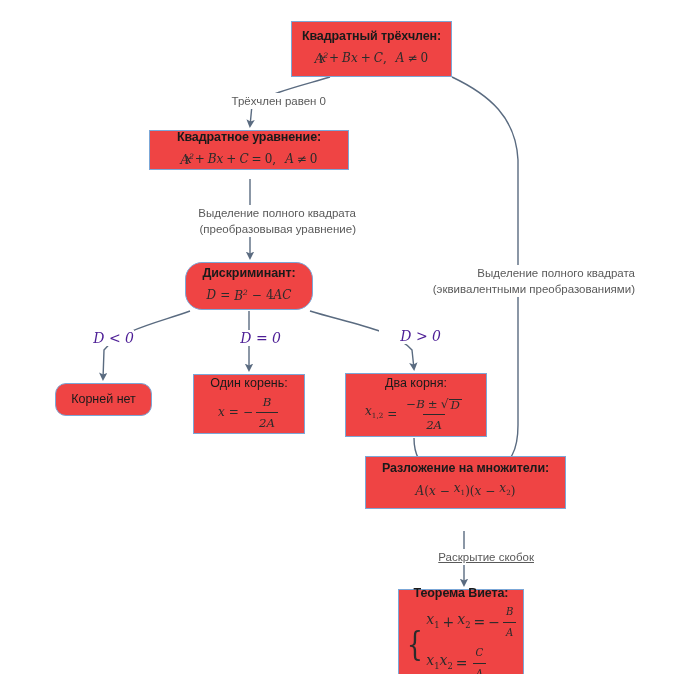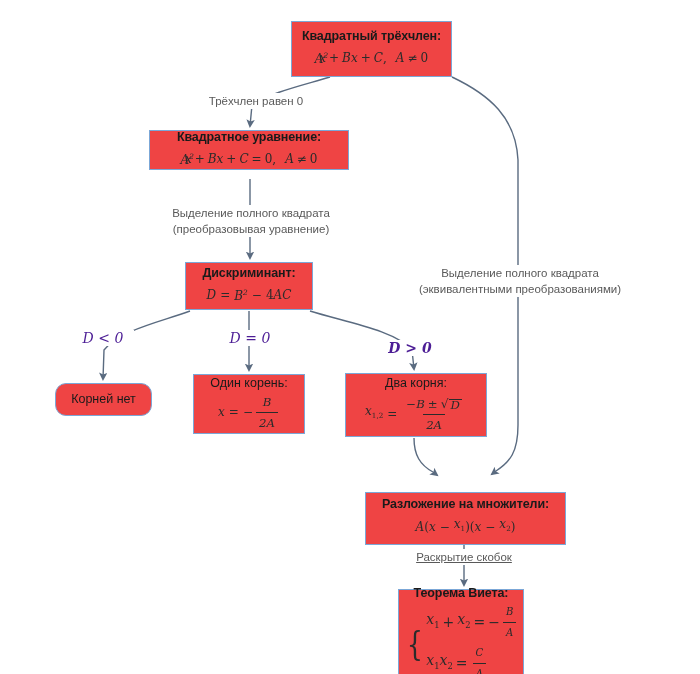--- a/index.html
+++ b/index.html
@@ -70,21 +70,21 @@
   }
   .sys .rows{display:flex;flex-direction:column;align-items:flex-start;}
   .sys .rows>div{font-size:14px;line-height:20px;display:flex;align-items:center;}
 
   .edge-label{
     position:absolute;
     color:#595959;
     font-size:11.5px;
     line-height:16px;
     white-space:nowrap;
-    text-align:center;
+    text-align:right;
     background:#ffffff;
   }
   .edge-label.math-lbl{
     font-family:"DejaVu Serif", serif;
     font-style:italic;
     font-size:14px;
     color:#4c1d95;
   }
 </style>
 </head>
@@ -145,21 +145,21 @@
         <span class="up" style="margin:0 3px">=</span>
         <span class="up">0</span>
         <span class="up">,</span>
         <span style="width:9px"></span>
         <span>A</span>
         <span class="up" style="margin:0 3px">≠</span>
         <span class="up">0</span>
     </div>
   </div>
 
-  <div class="node" style="left:185px;top:262px;width:128px;height:48px;">
+  <div class="node" style="left:185px;top:262px;width:128px;height:48px;border-radius:17px;">
     <div class="title">Дискриминант:</div>
     <div class="math mline">
       <span>D</span>
         <span class="up" style="margin:0 4px">=</span>
         <span>B<sup class="sq">2</sup></span>
         <span class="up" style="margin:0 4px">−</span>
         <span class="up">4</span>
         <span>AC</span>
     </div>
   </div>
@@ -191,21 +191,21 @@
           <span class="up">−</span><span>B</span><span class="up" style="margin:0 3px">±</span><span class="rad">
               <span class="sign">√</span>
               <span class="body">D</span>
             </span>
         </span>
         <span class="den">2A</span>
       </span>
     </div>
   </div>
 
-  <div class="node" style="left:365px;top:492px;width:201px;height:53px;">
+  <div class="node" style="left:365px;top:456px;width:201px;height:53px;">
     <div class="title">Разложение на множители:</div>
     <div class="math mline">
       <span>A</span>
         <span class="up">(</span>
         <span>x</span>
         <span class="up" style="margin:0 4px">−</span>
         <span>x<sub class="sb">1</sub></span>
         <span class="up">)(</span>
         <span>x</span>
         <span class="up" style="margin:0 4px">−</span>
@@ -252,17 +252,17 @@
 
   <div class="edge-label" style="left:405px;top:265px;width:230px;">
     <div>Выделение полного квадрата</div>
     <div>(эквивалентными преобразованиями)</div>
   </div>
 
   <div class="edge-label math-lbl" style="left:72px;top:330px;width:62px;">D &lt; 0</div>
 
   <div class="edge-label math-lbl" style="left:219px;top:330px;width:62px;">D = 0</div>
 
-  <div class="edge-label math-lbl" style="left:379px;top:340px;width:62px;font-weight:bold;">D &gt; 0</div>
+  <div class="edge-label math-lbl" style="left:379px;top:328px;width:62px;">D &gt; 0</div>
 
   <div class="edge-label" style="left:394px;top:549px;width:140px;text-decoration:underline;">Раскрытие скобок</div>
 
 </div>
 
 </body></html>

